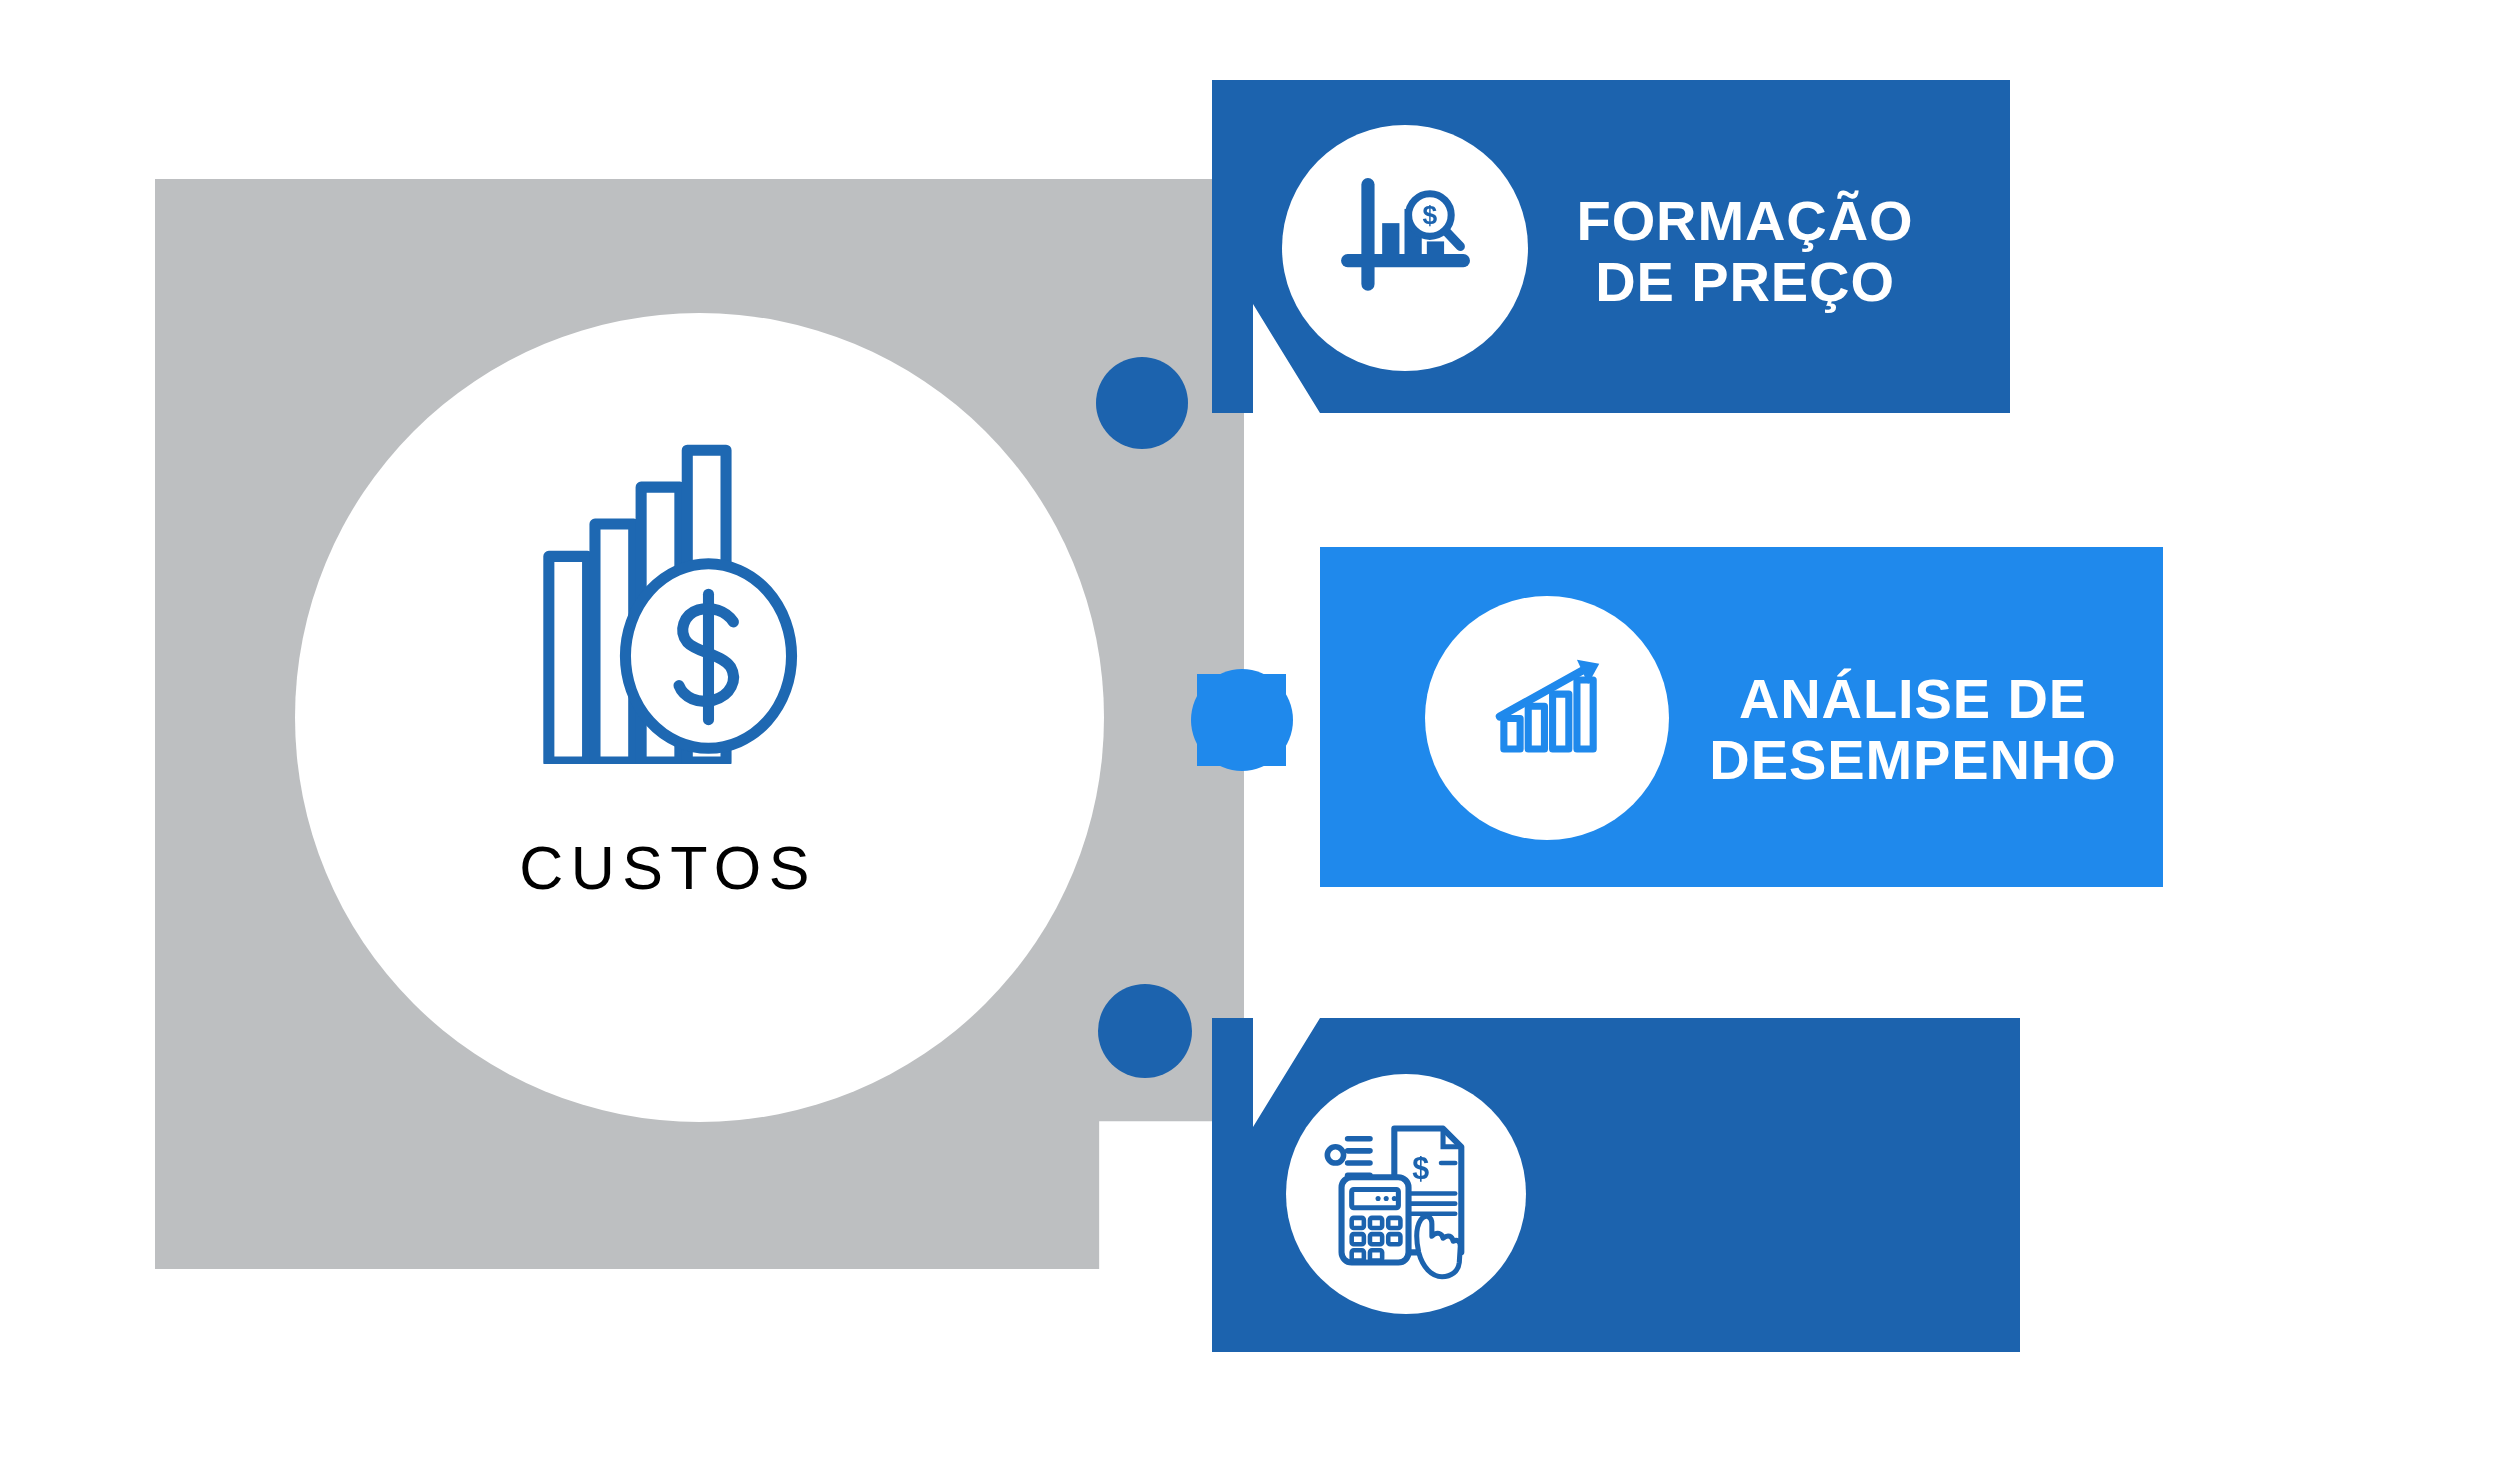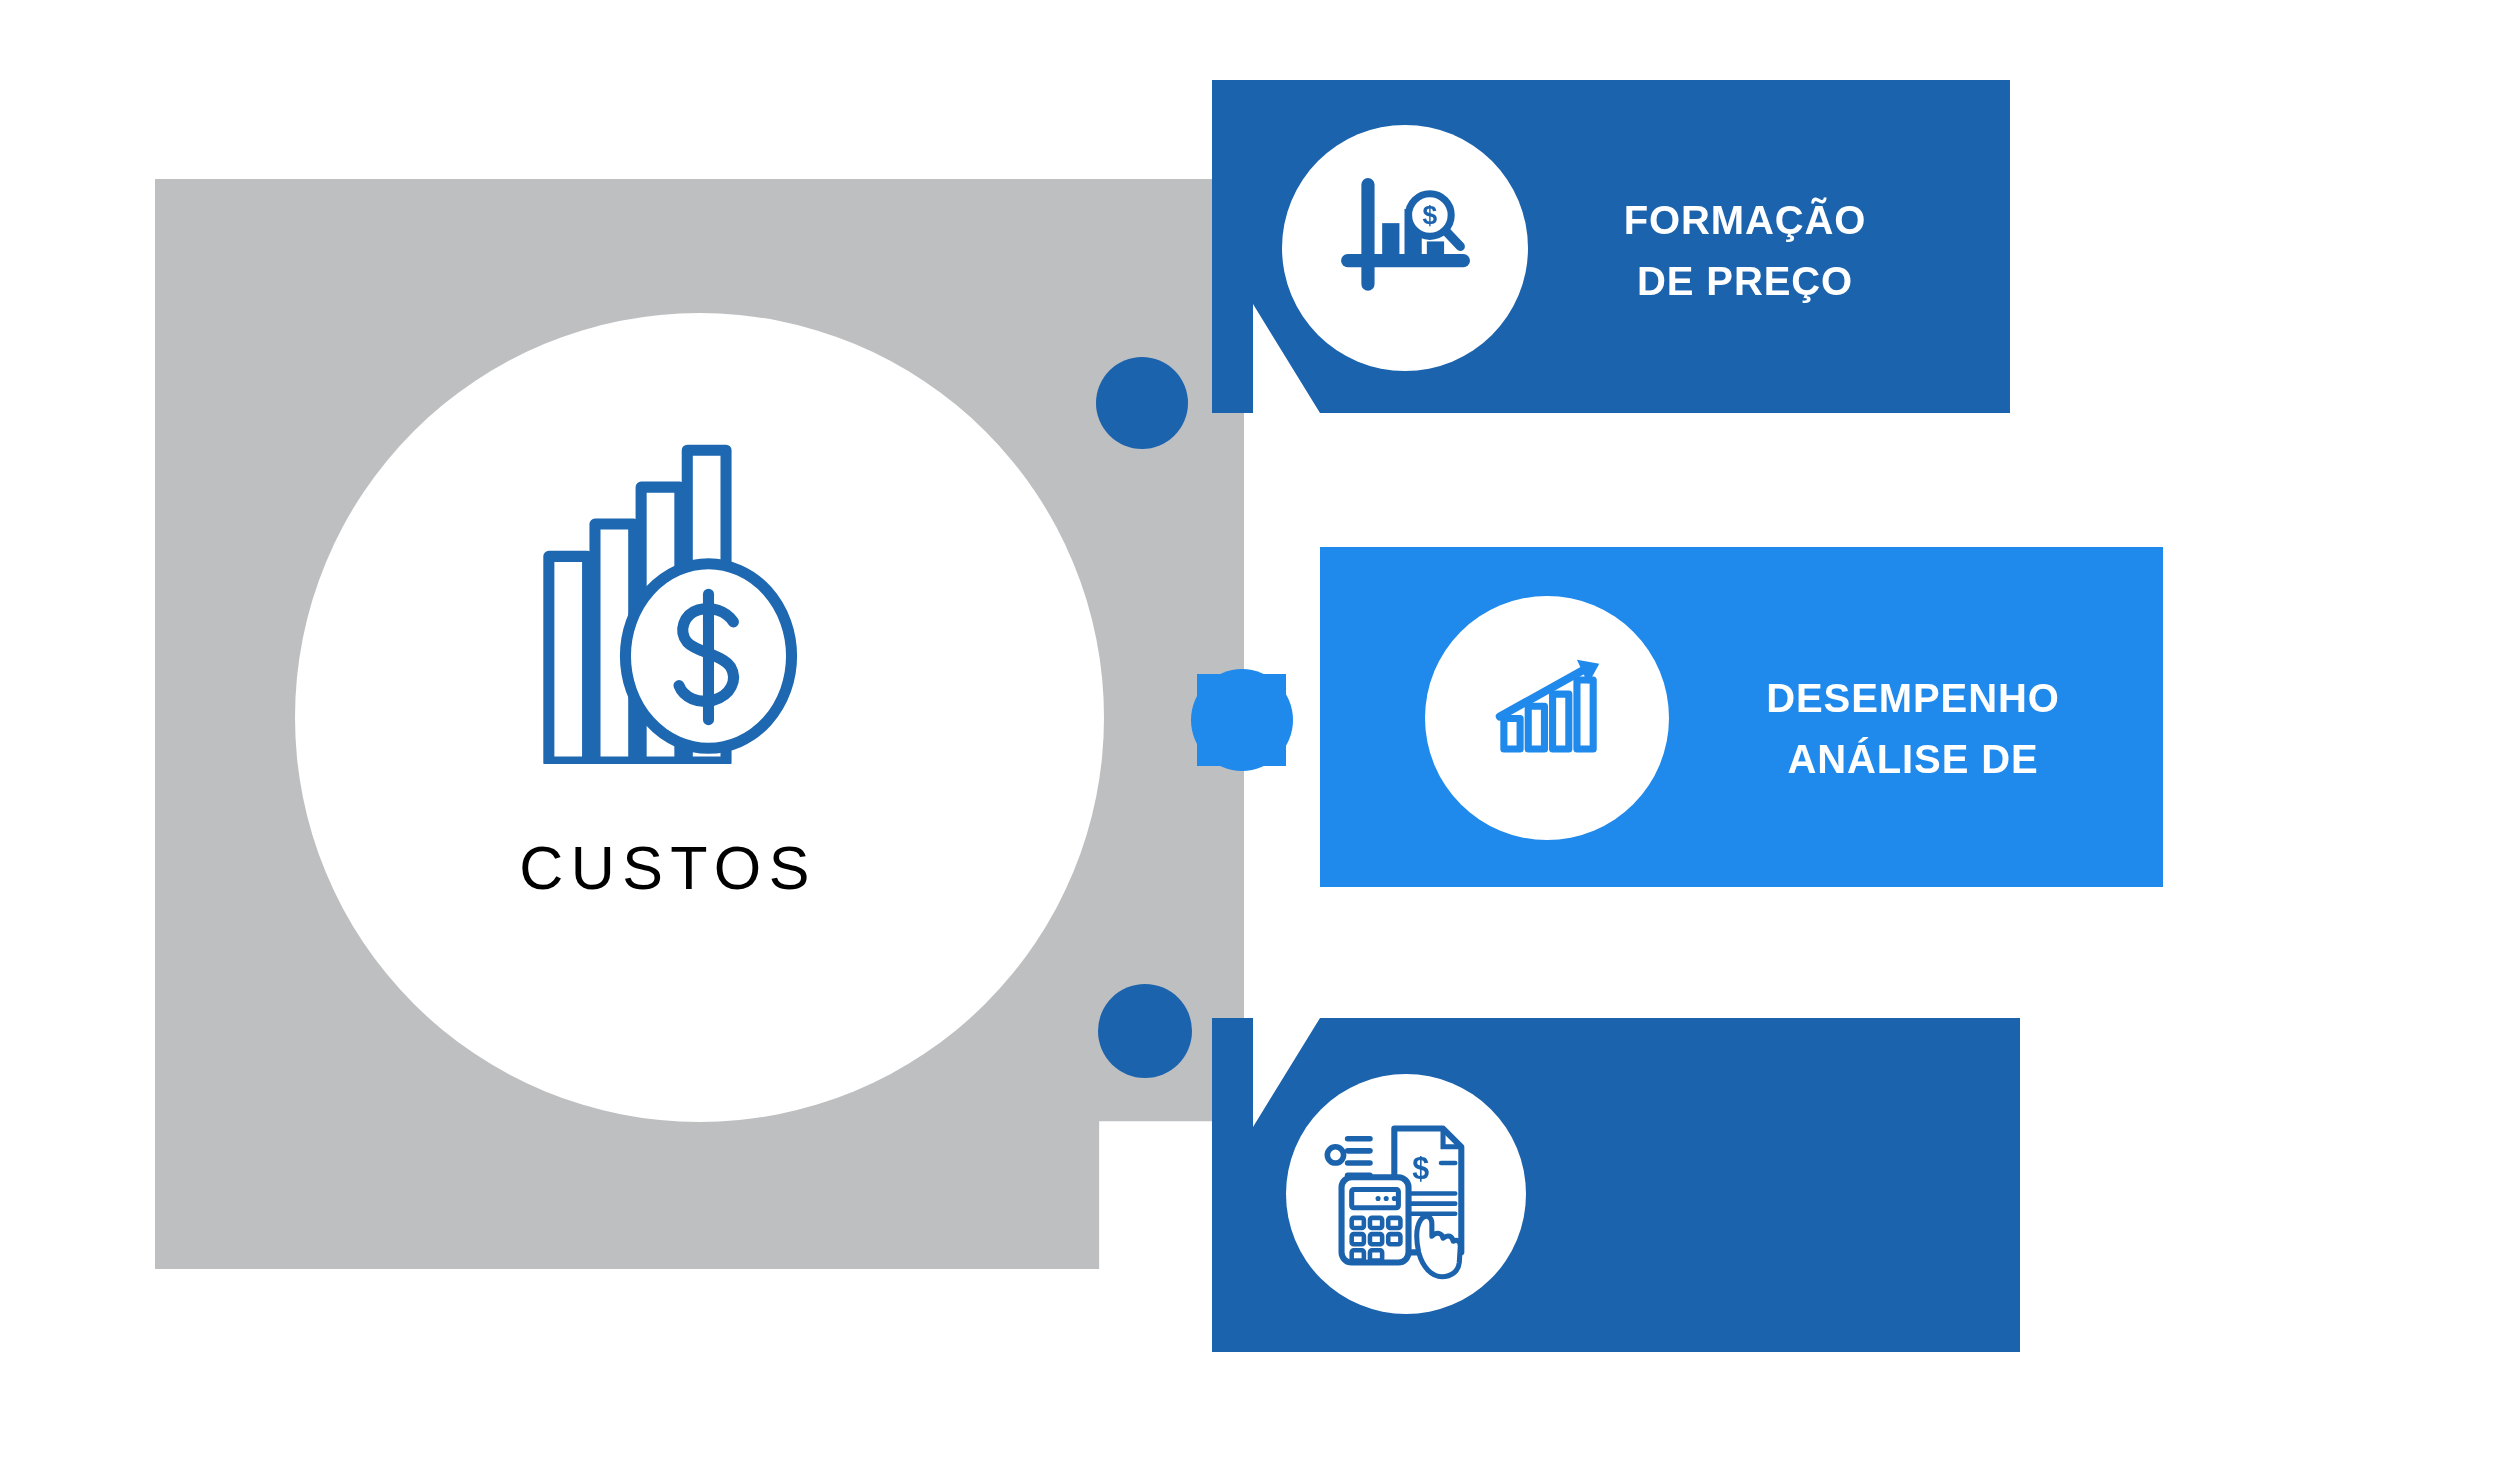--- a/index.html
+++ b/index.html
@@ -56,21 +56,21 @@
   .badge-2 { left: 1425px; top: 596px;  width: 244px; height: 244px; }
   .badge-3 { left: 1286px; top: 1074px; width: 240px; height: 240px; }
   .badge-icon-1 { left: 1303px; top: 146px;  width: 203px; height: 203px; }
   .badge-icon-2 { left: 1445px; top: 617px;  width: 203px; height: 203px; }
   .badge-icon-3 { left: 1305px; top: 1092px; width: 203px; height: 203px; }
 
   .banner-label {
     transform: translate(-50%, -50%);
     display: flex; flex-direction: column; align-items: center;
     text-align: center; white-space: nowrap;
-    font-weight: 700; font-size: 40px; line-height: 61px; letter-spacing: 0.9px;
+    font-weight: 700; font-size: 56px; line-height: 61px; letter-spacing: 0.9px;
     color: #ffffff;
   }
   .label-1 { left: 1745px; top: 251px; }
   .label-2 { left: 1913px; top: 729px; }
   .label-3 { left: 1762px; top: 1206px; }
 </style>
 </head>
 <body>
 
 <div class="canvas">
@@ -125,22 +125,22 @@
     <g fill="#ffffff" stroke="#1f89ec" stroke-width="7" stroke-linejoin="round">
       <rect x="58" y="100" width="16" height="30"></rect>
       <rect x="82" y="88" width="16" height="42"></rect>
       <rect x="106" y="76" width="16" height="54"></rect>
       <rect x="130" y="62" width="16" height="68"></rect>
     </g>
     <line x1="54" y1="98" x2="135" y2="53" stroke="#1f89ec" stroke-width="8" stroke-linecap="round"></line>
     <polygon points="130,42 152,46 141,66" fill="#1f89ec"></polygon>
   </svg>
   <div class="abs banner-label label-2">
+    <span>ANÁLISE DE</span>
     <span>DESEMPENHO</span>
-    <span>ANÁLISE DE</span>
   </div>
 
   <div class="abs banner banner-3"></div>
   <div class="abs badge badge-3"></div>
   <svg class="abs badge-icon-3" viewBox="0 0 200 200">
 
     <g stroke="#1c63ae" stroke-width="5.5" fill="#ffffff" stroke-linecap="round">
       <circle cx="30" cy="62" r="8"></circle>
       <line x1="42" y1="46" x2="64" y2="46"></line>
       <line x1="42" y1="58" x2="64" y2="58"></line>

